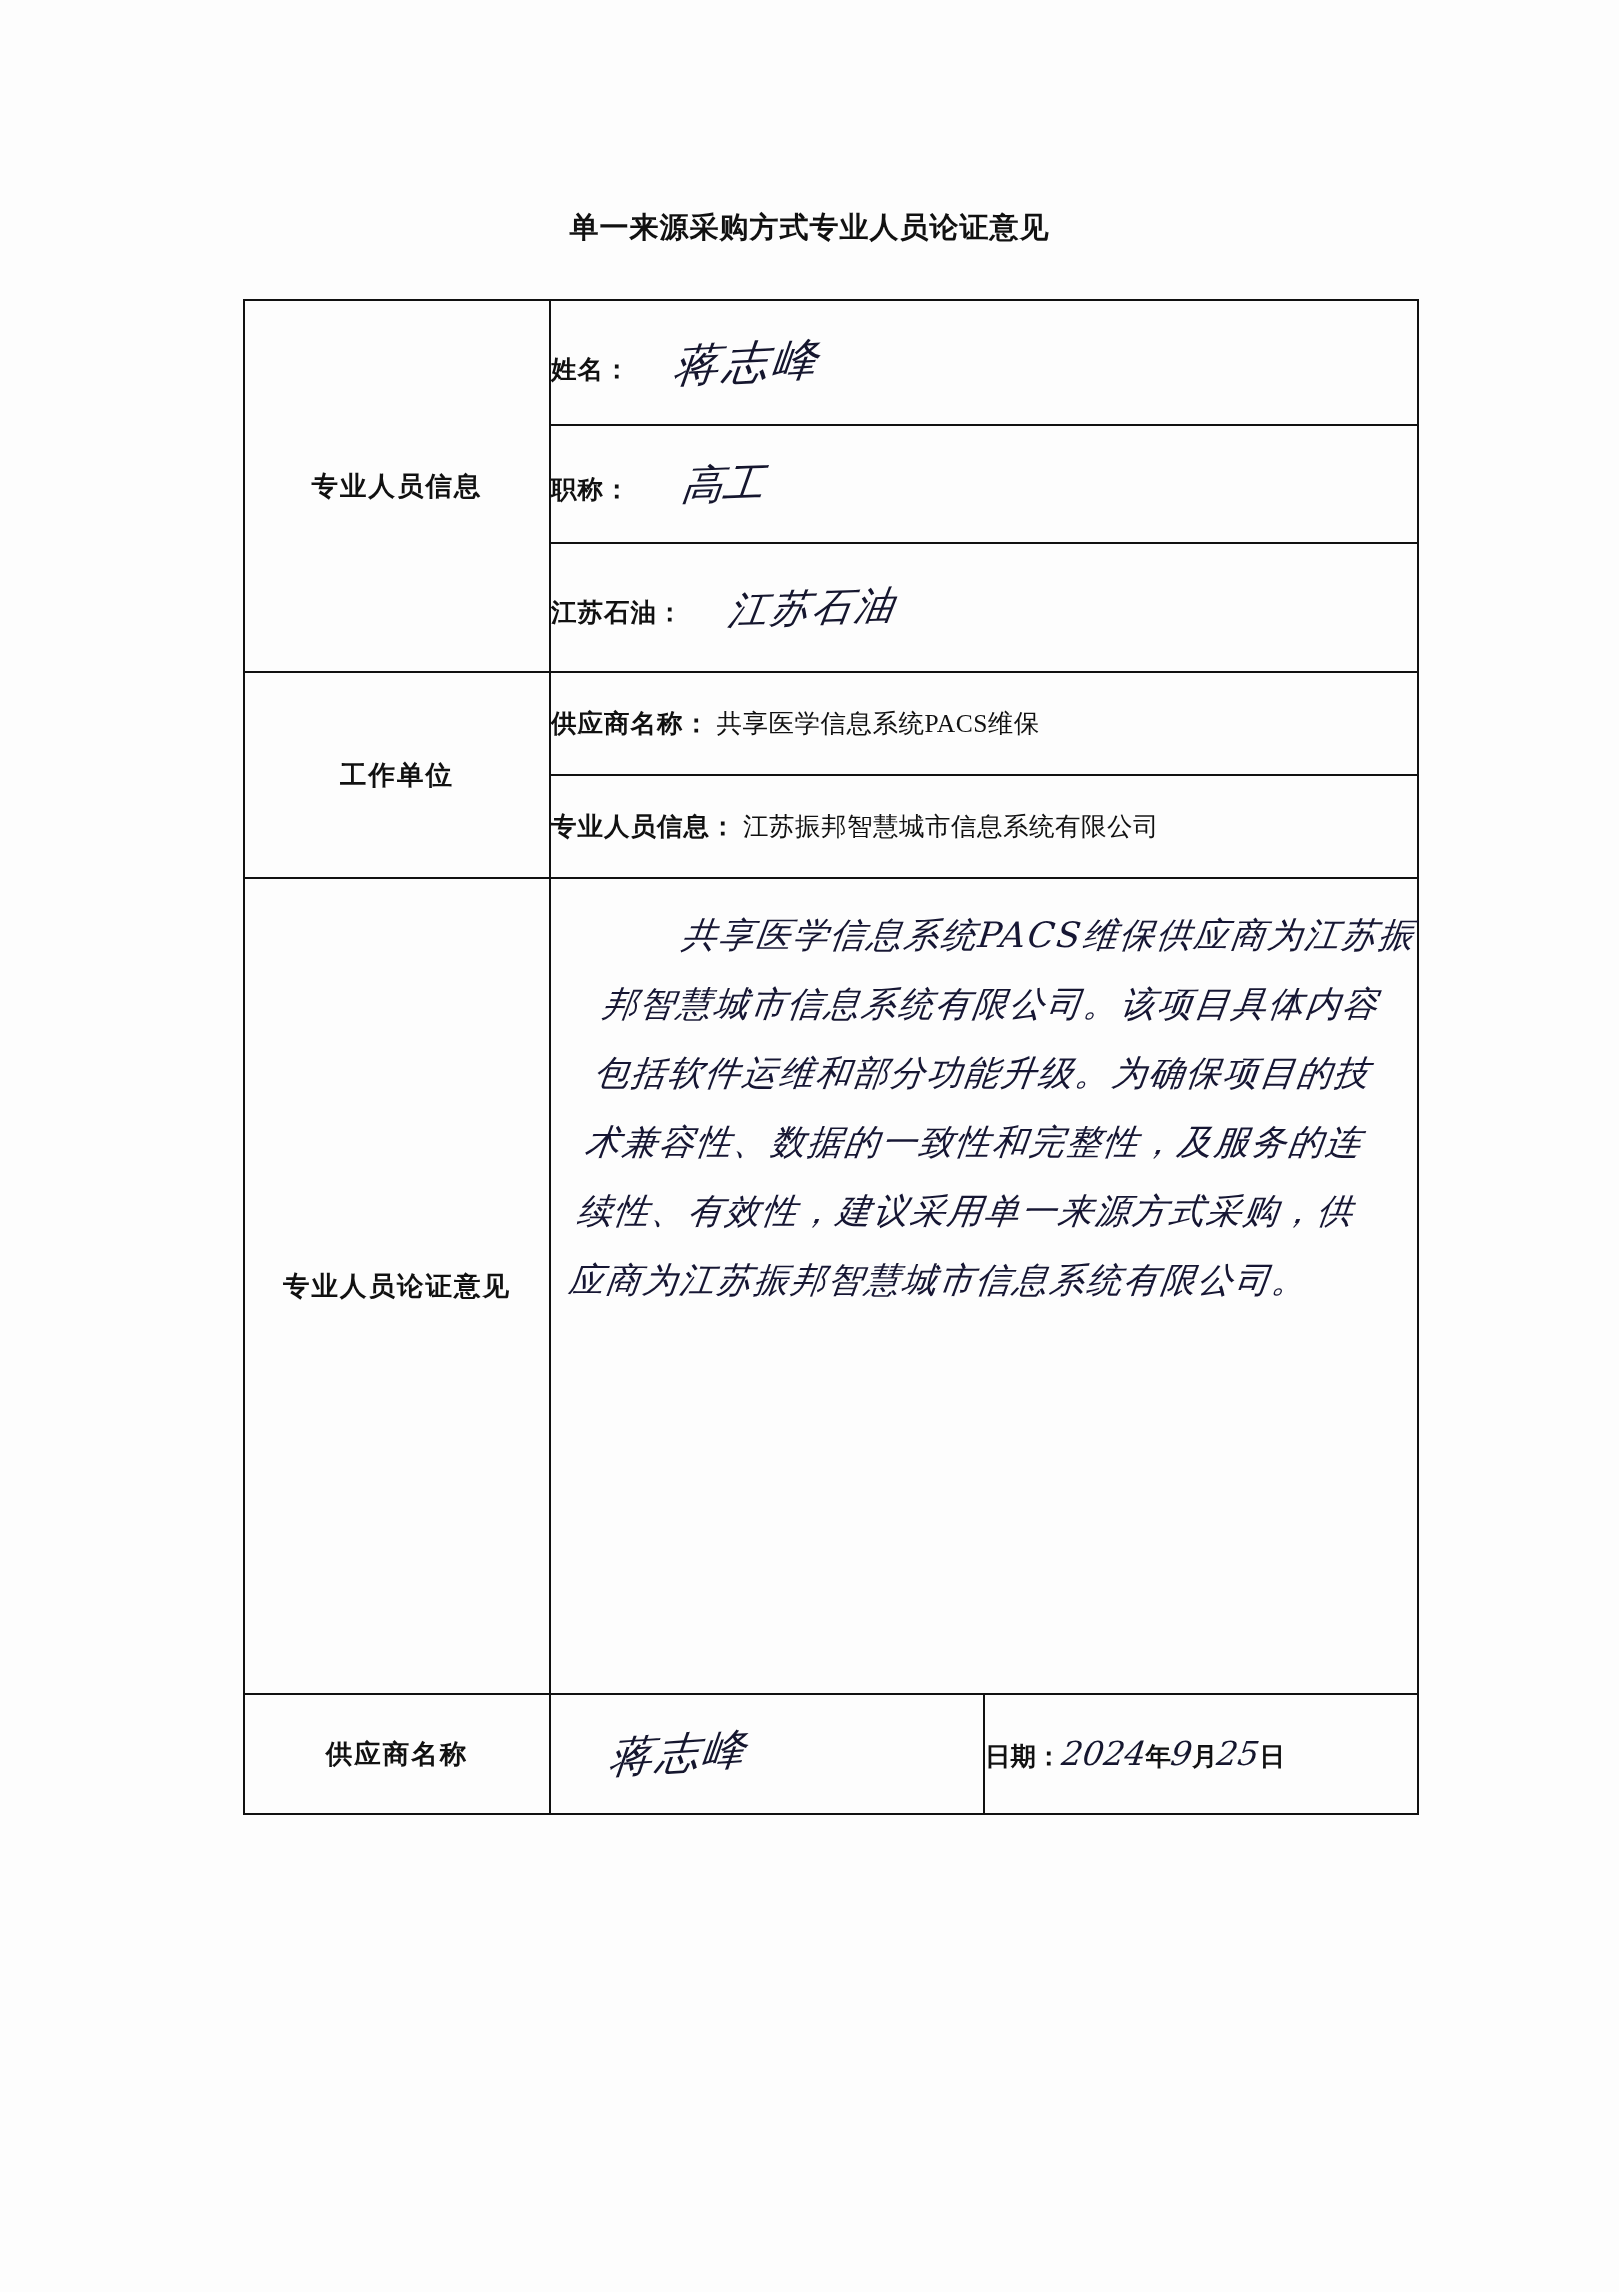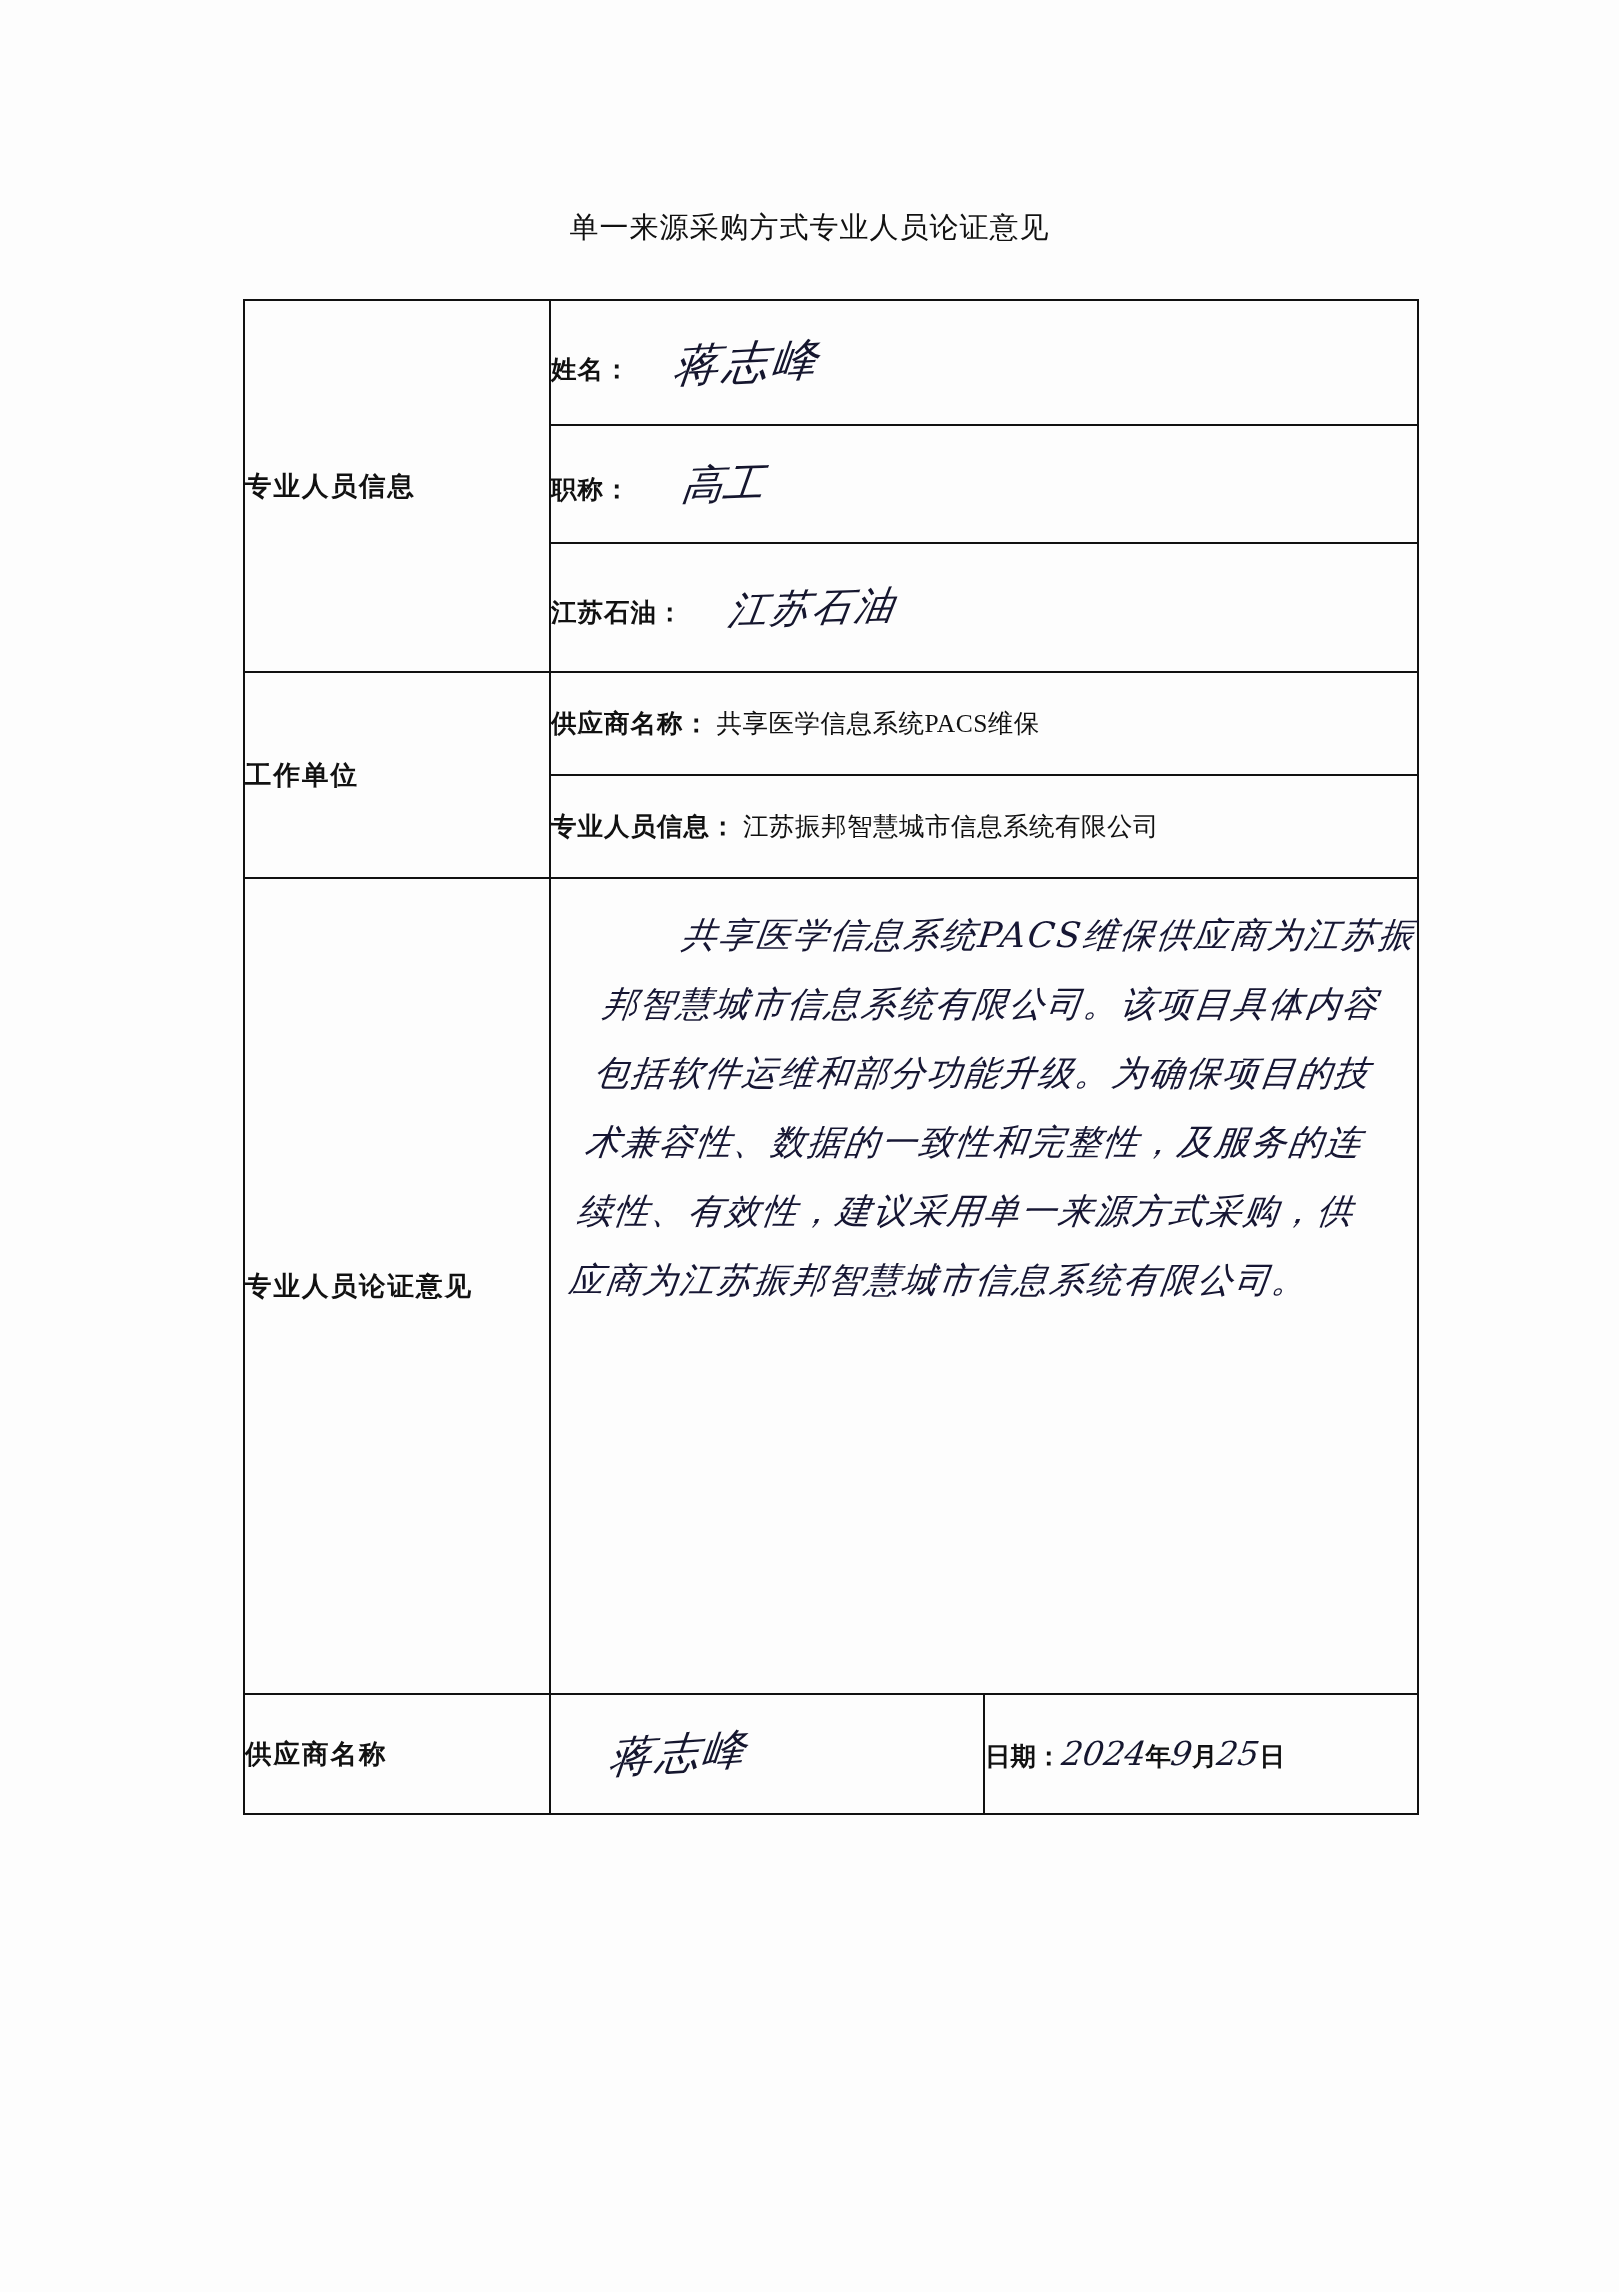--- a/index.html
+++ b/index.html
@@ -20,39 +20,39 @@
     inset: 0;
     background: #fdfdfd;
   }
   .doc-title {
     position: absolute;
     top: 208px;
     left: 0;
     width: 100%;
     text-align: center;
     font-size: 29px;
-    font-weight: normal;
+    font-weight: bold;
     letter-spacing: 1px;
     font-family: "Liberation Serif", serif;
   }
   .form-table {
     position: absolute;
     left: 243px;
     top: 299px;
     width: 1176px;
     border-collapse: collapse;
     table-layout: fixed;
   }
   .form-table td {
     border: 2.9px solid #111111;
     padding: 0;
     vertical-align: middle;
   }
   .label-cell {
-    text-align: left;
+    text-align: center;
     font-size: 26.5px;
     font-weight: bold;
     font-family: "Liberation Serif", serif;
     letter-spacing: 2px;
     width: 304px;
   }
   .field-cell {
     padding: 0 0 0 29px;
     font-size: 25.5px;
     font-family: "Liberation Serif", serif;

